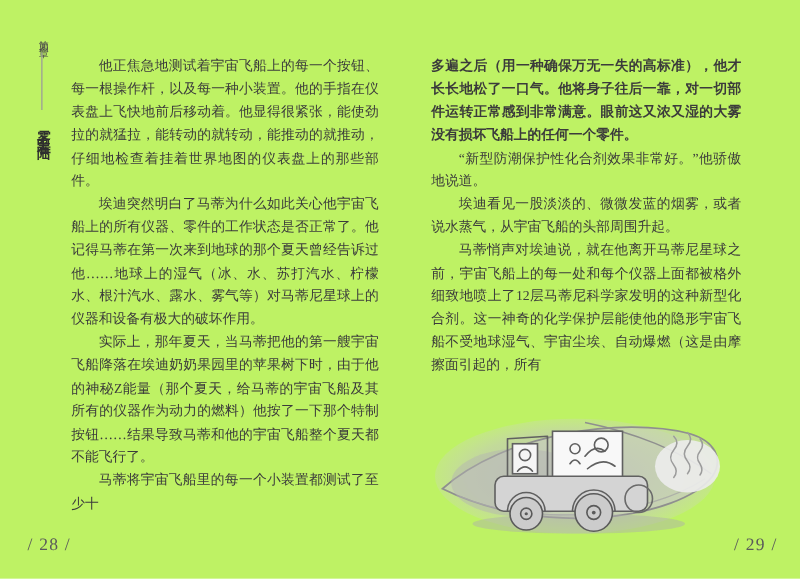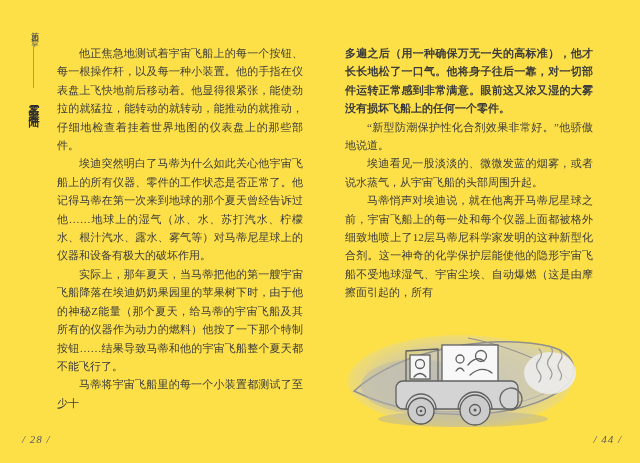--- a/index.html
+++ b/index.html
@@ -2,21 +2,21 @@
 <html><head>
 <meta charset="utf-8">
 <style>
   html,body{margin:0;padding:0;}
   body{
     width:640px;height:463px;overflow:hidden;
     background:#ffffff;
     font-family:"Liberation Serif","DejaVu Serif",serif;
     color:#3b3b3b;
   }
-  .spread{position:relative;width:640px;height:463px;background:#fde047;}
+  .spread{position:relative;width:640px;height:463px;background:#bef264;}
   .page{position:absolute;top:0;width:320px;height:463px;}
   .page-left{left:0;}
   .page-right{left:320px;}
 
   
   .sidebar{
     position:absolute;left:26px;top:26px;
     display:flex;flex-direction:column;align-items:center;
   }
   .chapter-num{
@@ -36,21 +36,21 @@
     text-align:justify;text-justify:inter-ideograph;
   }
   .page-left .text-col{left:57px;width:246px;}
   .page-right .text-col{left:25px;width:248px;}
   .para{margin:0;text-indent:2em;}
   .page-right .para:first-child{text-indent:0;font-weight:bold;}
 
   
   .folio{
     position:absolute;bottom:18px;
-    font-size:11px;font-style:italic;letter-spacing:1px;color:#5a5a5a;
+    font-size:14px;letter-spacing:1px;color:#5a5a5a;
   }
   .folio-left{left:22px;}
   .folio-right{right:18px;}
 
   
   .illustration{position:absolute;left:28px;top:331px;width:238px;height:96px;}
   .illustration svg{display:block;width:100%;height:100%;}
 </style>
 </head>
 <body>
@@ -128,16 +128,16 @@
           <circle cx="73" cy="80" r="4.5" stroke="#5a5a5a"></circle>
           <circle cx="73" cy="80" r="1.3" fill="#5a5a5a" stroke="none"></circle>
           <circle cx="127" cy="79" r="15" fill="#cccccc" stroke="#5a5a5a"></circle>
           <circle cx="127" cy="79" r="5.5" stroke="#5a5a5a"></circle>
           <circle cx="127" cy="79" r="1.5" fill="#5a5a5a" stroke="none"></circle>
           <circle cx="163" cy="68" r="11" stroke="#6a6a6a"></circle>
         </g>
       </svg>
     </div>
 
-    <div class="folio folio-right">/ 44 /</div>
+    <div class="folio folio-right">/ 29 /</div>
   </div>
 
 </div>
 
 </body></html>

